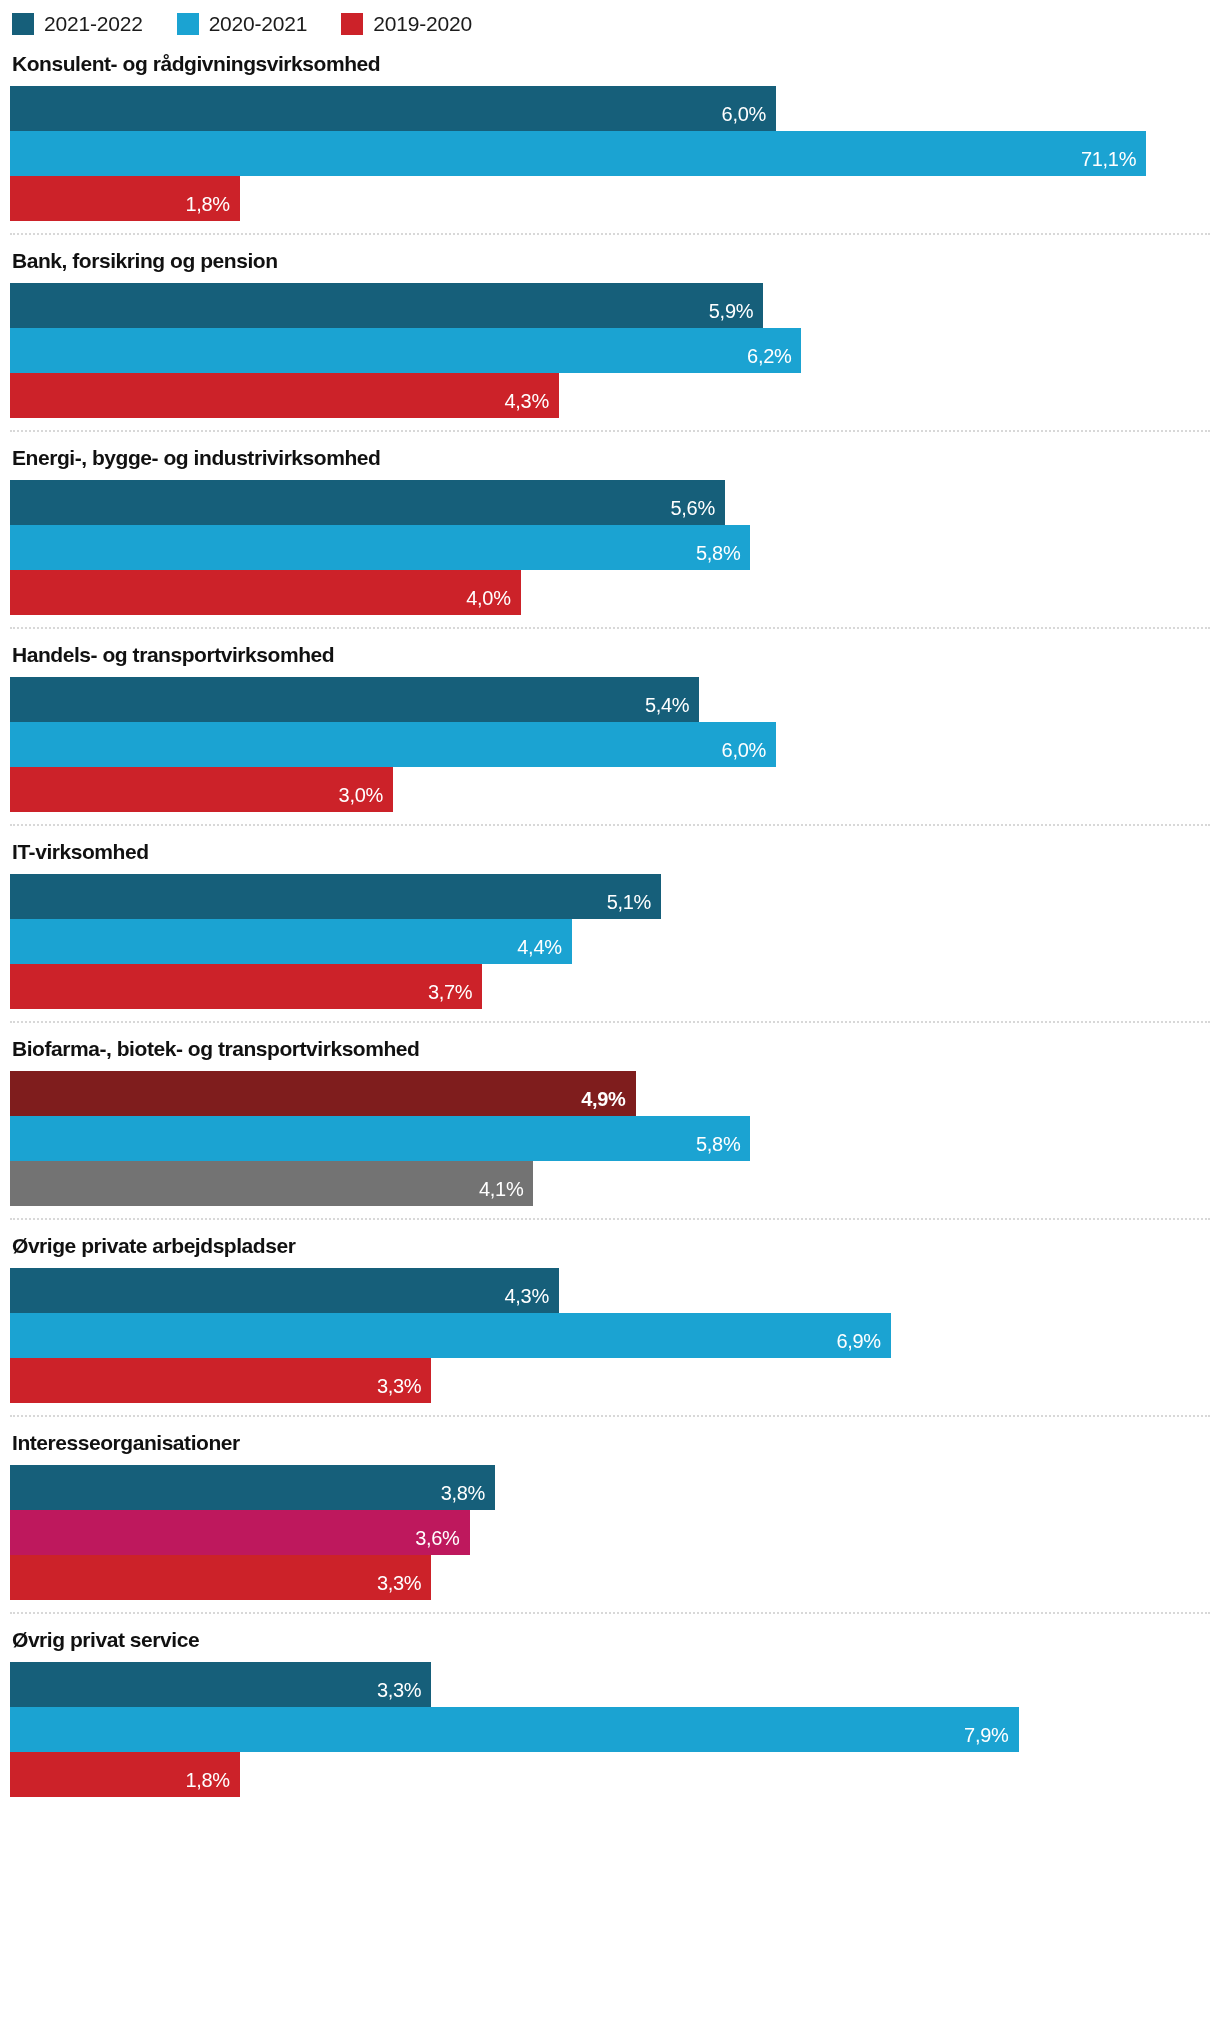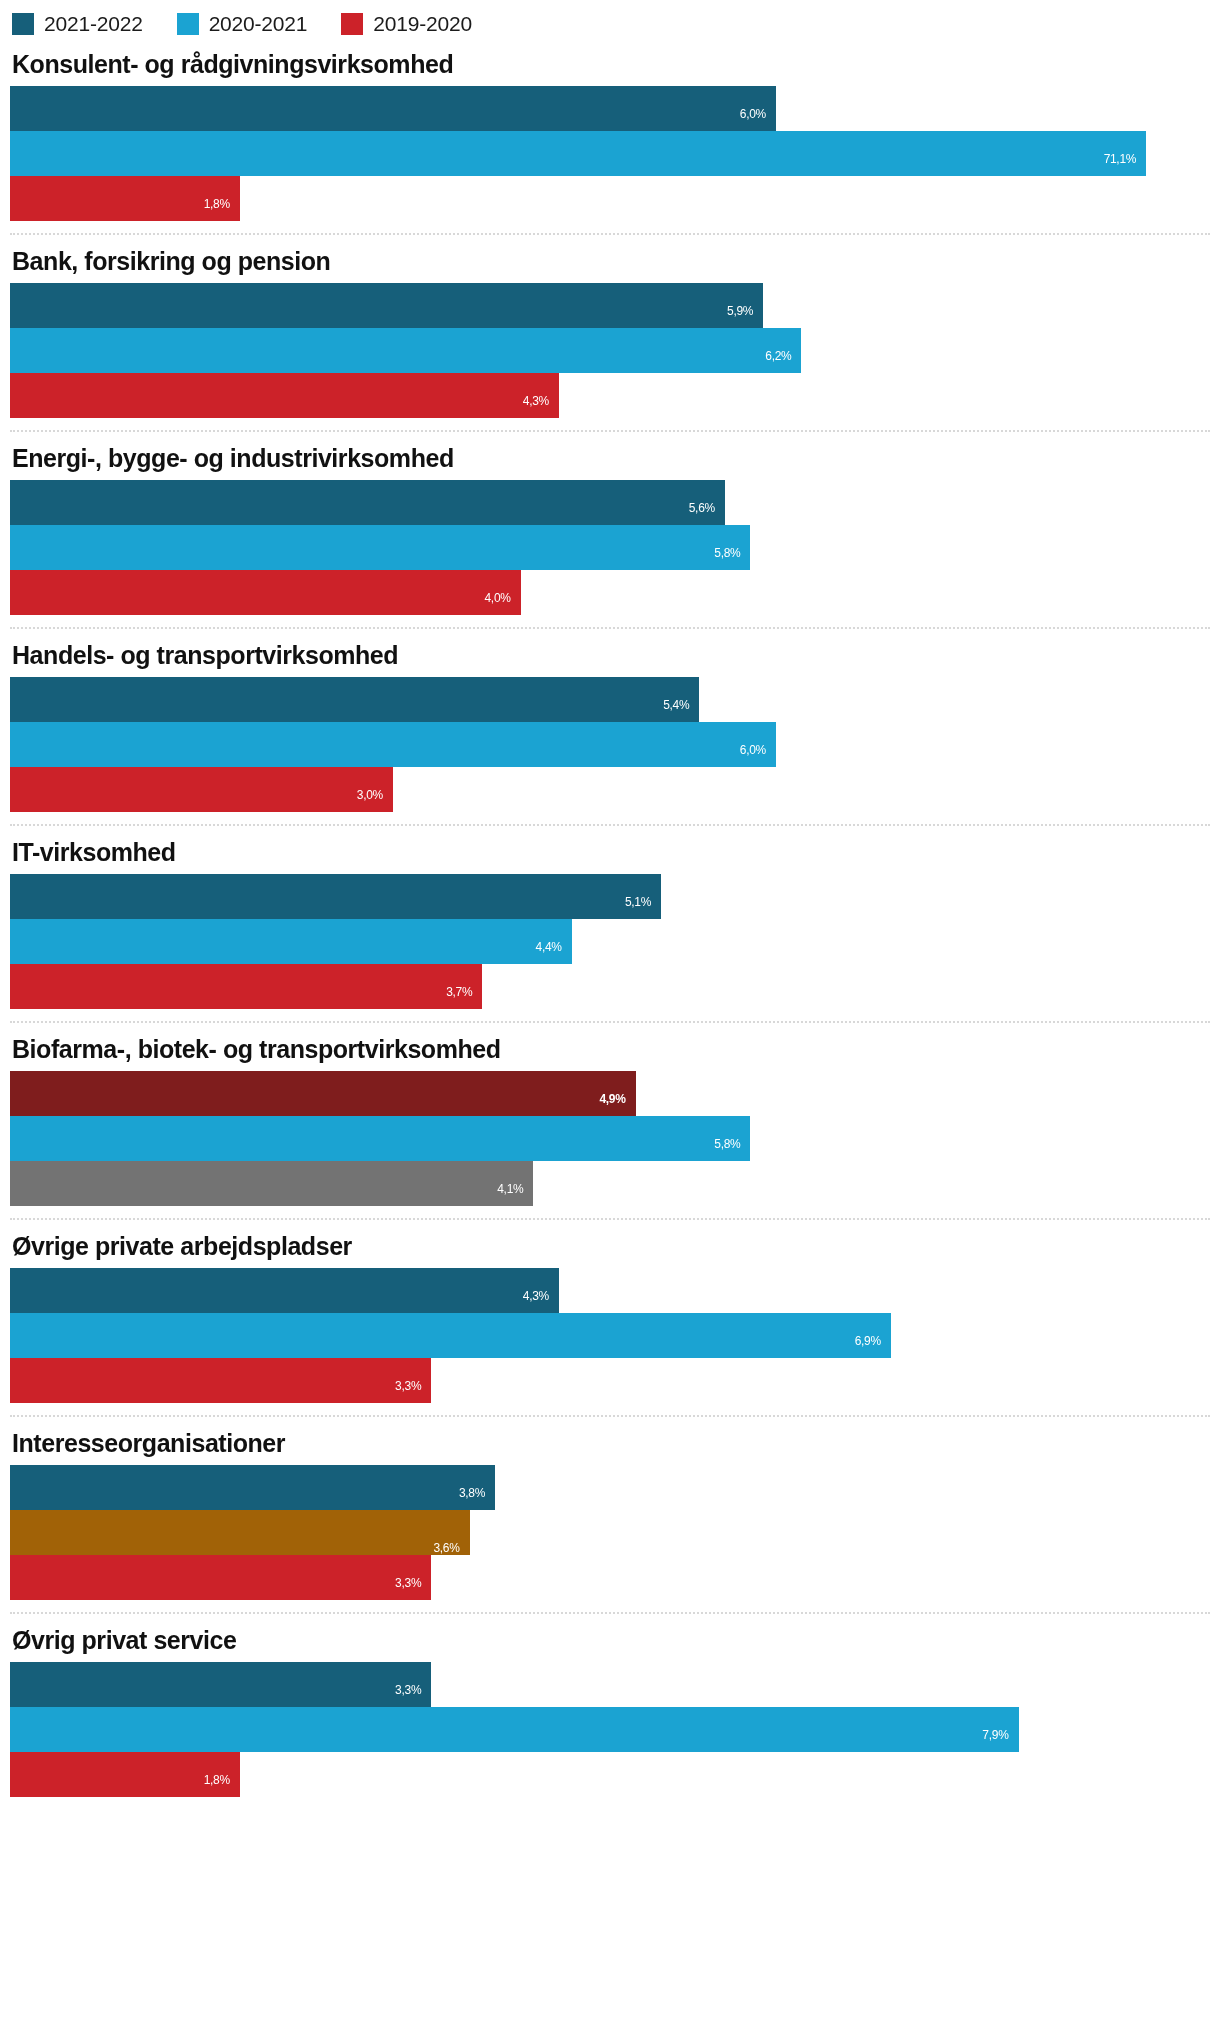--- a/index.html
+++ b/index.html
@@ -58,21 +58,21 @@
   }
   .group {
     position: relative;
     padding-top: 11px;
   }
   .group + .group {
     border-top: 2px dotted #d8d8d8;
     padding-top: 13px;
   }
   .group-title {
-    font-size: 25px;
+    font-size: 21px;
     font-weight: bold;
     color: #111111;
     letter-spacing: -0.45px;
     margin: 0 0 9px 2px;
     line-height: 26px;
     white-space: nowrap;
     font-family: "Liberation Sans", sans-serif;
   }
   .bars {
     margin-bottom: 12px;
@@ -83,21 +83,21 @@
   }
   .bar {
     height: 45px;
     display: flex;
     align-items: center;
     justify-content: flex-end;
     box-sizing: border-box;
     padding-right: 10px;
   }
   .bar-value {
-    font-size: 12px;
+    font-size: 20px;
     color: #ffffff;
     letter-spacing: -0.3px;
     font-family: "Liberation Sans", sans-serif;
     white-space: nowrap;
     margin-top: 11px;
   }
 </style>
 </head>
 <body>
 
@@ -261,21 +261,21 @@
       </div>
       <div class="group">
         <div class="group-title">Interesseorganisationer</div>
         <div class="bars">
           <div class="bar-row">
             <div class="bar" style="background: rgb(22, 95, 122); width: 485.106px;">
               <span class="bar-value">3,8%</span>
             </div>
           </div>
           <div class="bar-row">
-            <div class="bar" style="background: #a16207; width: 459.574px; align-items: flex-end;">
+            <div class="bar" style="background: #be185d; width: 459.574px;">
               <span class="bar-value">3,6%</span>
             </div>
           </div>
           <div class="bar-row">
             <div class="bar" style="background: rgb(204, 34, 41); width: 421.277px;">
               <span class="bar-value">3,3%</span>
             </div>
           </div>
         </div>
       </div>

